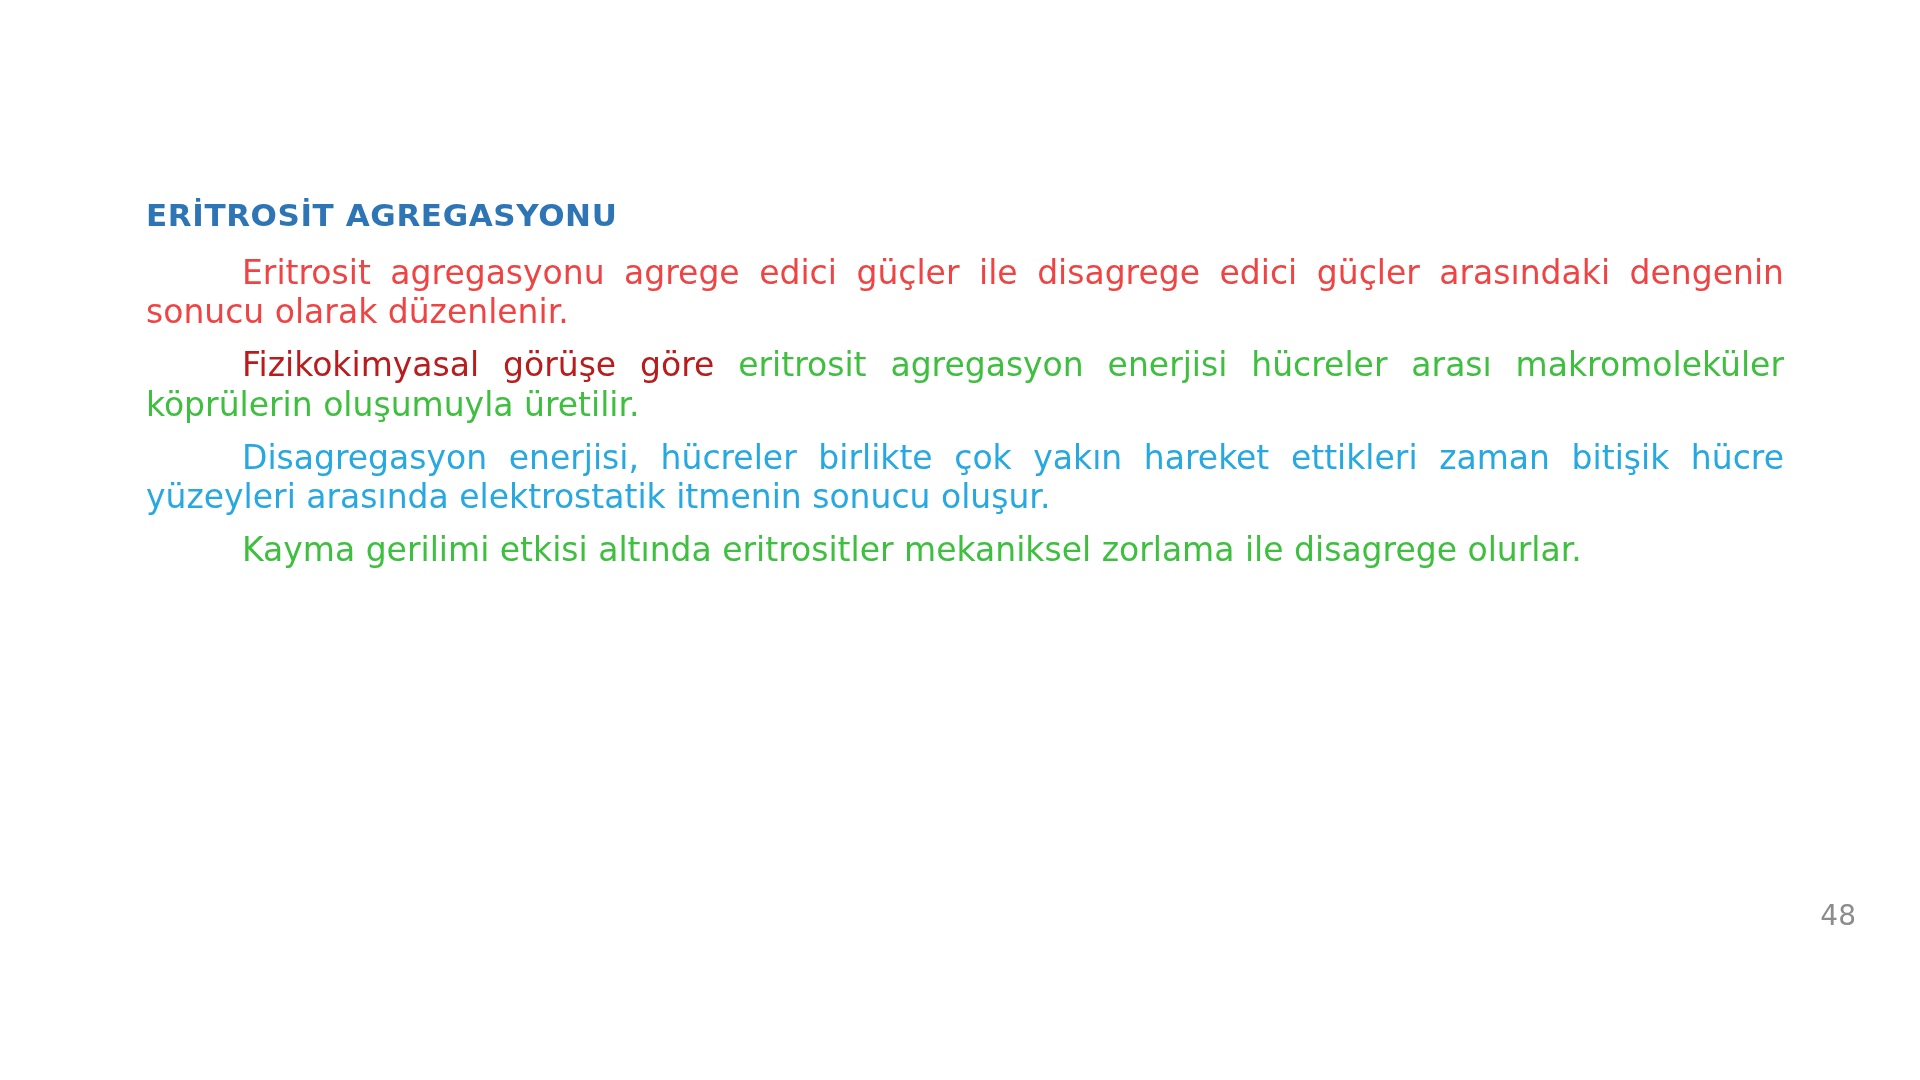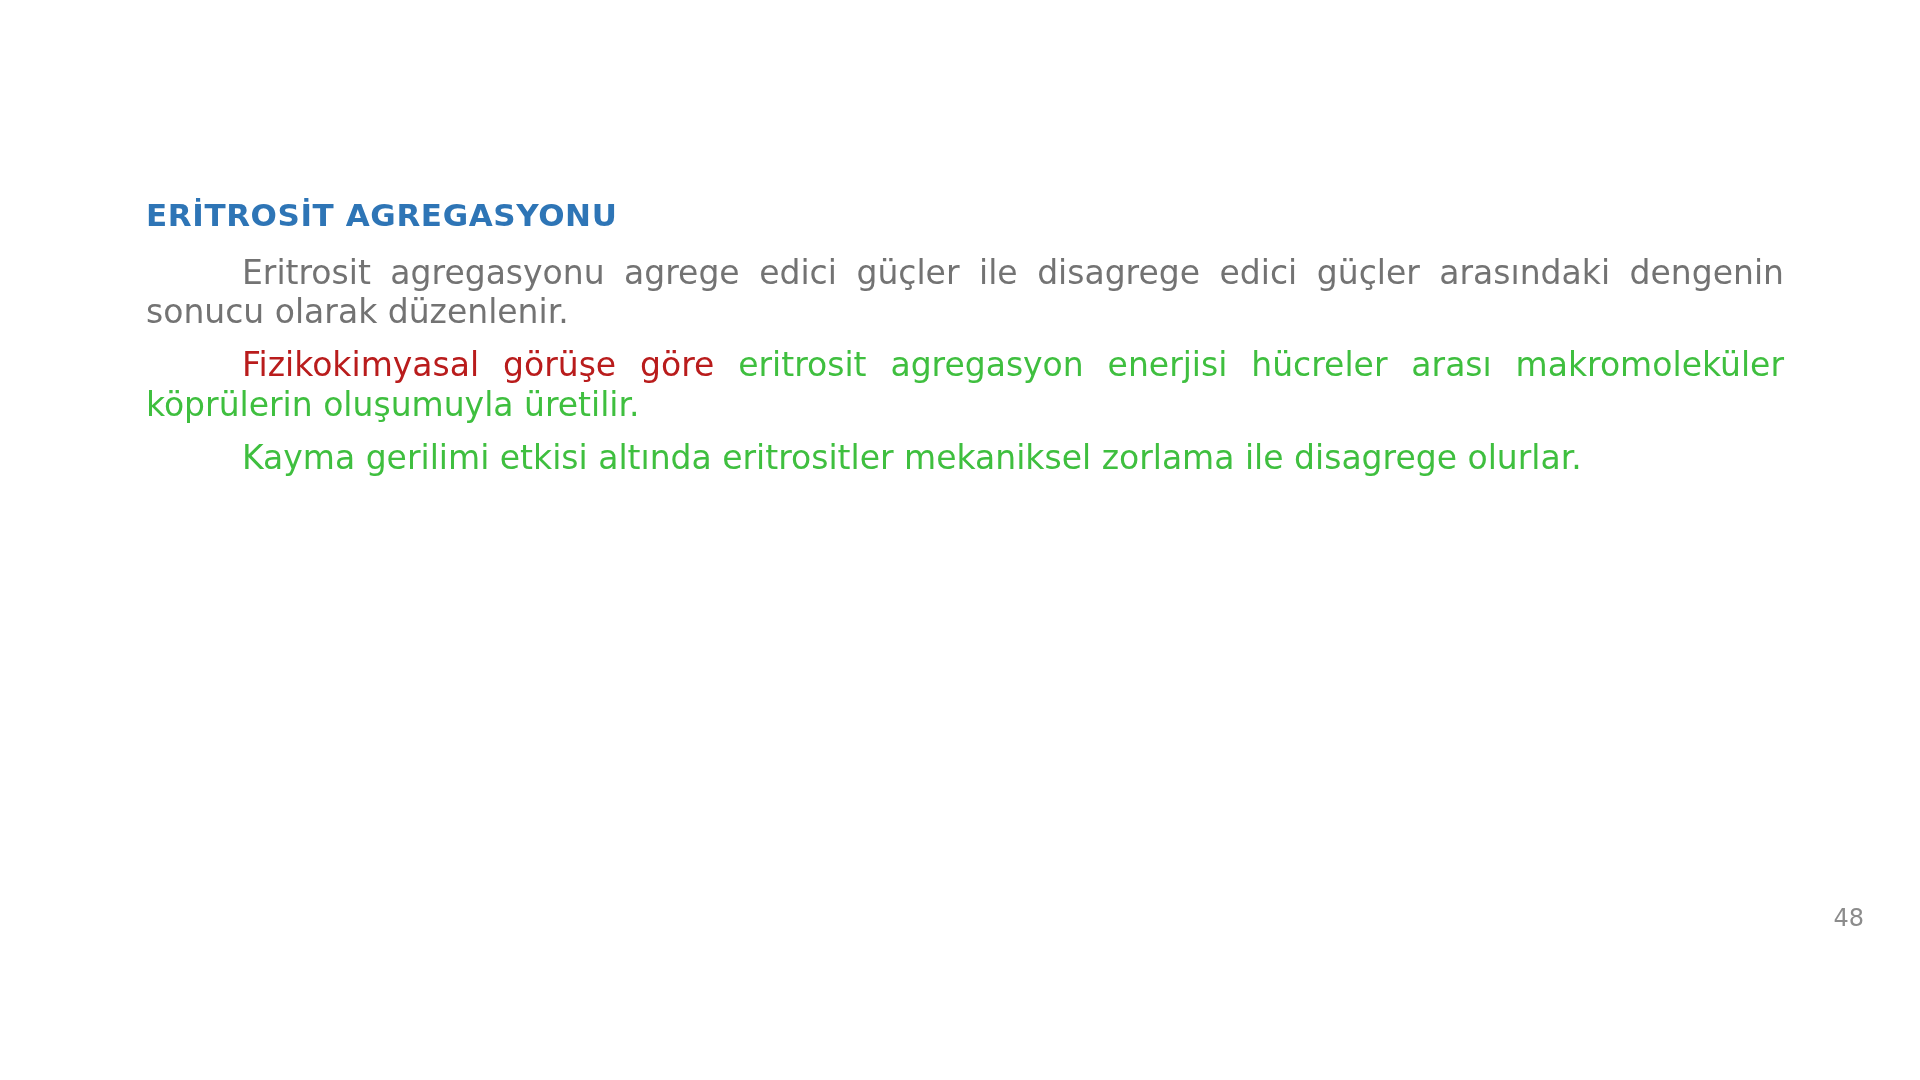--- a/index.html
+++ b/index.html
@@ -62,46 +62,49 @@
   .para.p3 { margin-top: 14px; }
   .para.p4 { margin-top: 14px; }
   .para.p5 { margin-top: 14px; }
 
   
   .run { }
 
   
   .page-number {
     position: absolute;
-    right: 56px;
+    right: 64px;
     bottom: 26px;
     font-family: "DejaVu Sans", sans-serif;
-    font-size: 24px;
+    font-size: 28px;
     color: #8c8c8c;
     line-height: 1;
     margin-left: 40px;
   }
 </style>
 </head>
 <body style="background: rgb(255, 255, 255);">
 
 <div class="slide">
 
   <div class="content">
 
     <h1 class="slide-title" style="color: rgb(46, 117, 182);">ERİTROSİT AGREGASYONU</h1>
 
     <p class="para p1">
-      <span class="run" style="color: #737373;">Eritrosit agregasyonu agrege edici güçler ile disagrege edici güçler arasındaki dengenin sonucu olarak düzenlenir.</span>
+      <span class="run" style="color: #ef4444;">Eritrosit agregasyonu agrege edici güçler ile disagrege edici güçler arasındaki dengenin sonucu olarak düzenlenir.</span>
     </p>
 
     <p class="para p2">
       <span class="run" style="color: #b91c1c;">Fizikokimyasal görüşe göre </span><span class="run" style="color: rgb(63, 191, 63);">eritrosit agregasyon enerjisi hücreler arası makromoleküler köprülerin oluşumuyla üretilir.</span>
     </p>
 
+    <p class="para p3">
+      <span class="run" style="color: rgb(40, 168, 224);">Disagregasyon enerjisi, hücreler birlikte çok yakın hareket ettikleri zaman bitişik hücre yüzeyleri arasında elektrostatik itmenin sonucu oluşur.</span>
+    </p>
 
 
     <p class="para p5">
       <span class="run" style="color: rgb(63, 191, 63);">Kayma gerilimi etkisi altında eritrositler mekaniksel zorlama ile disagrege olurlar.</span>
     </p>
 
   </div>
 
   <div class="page-number" style="color: rgb(140, 140, 140);">48</div>
 

